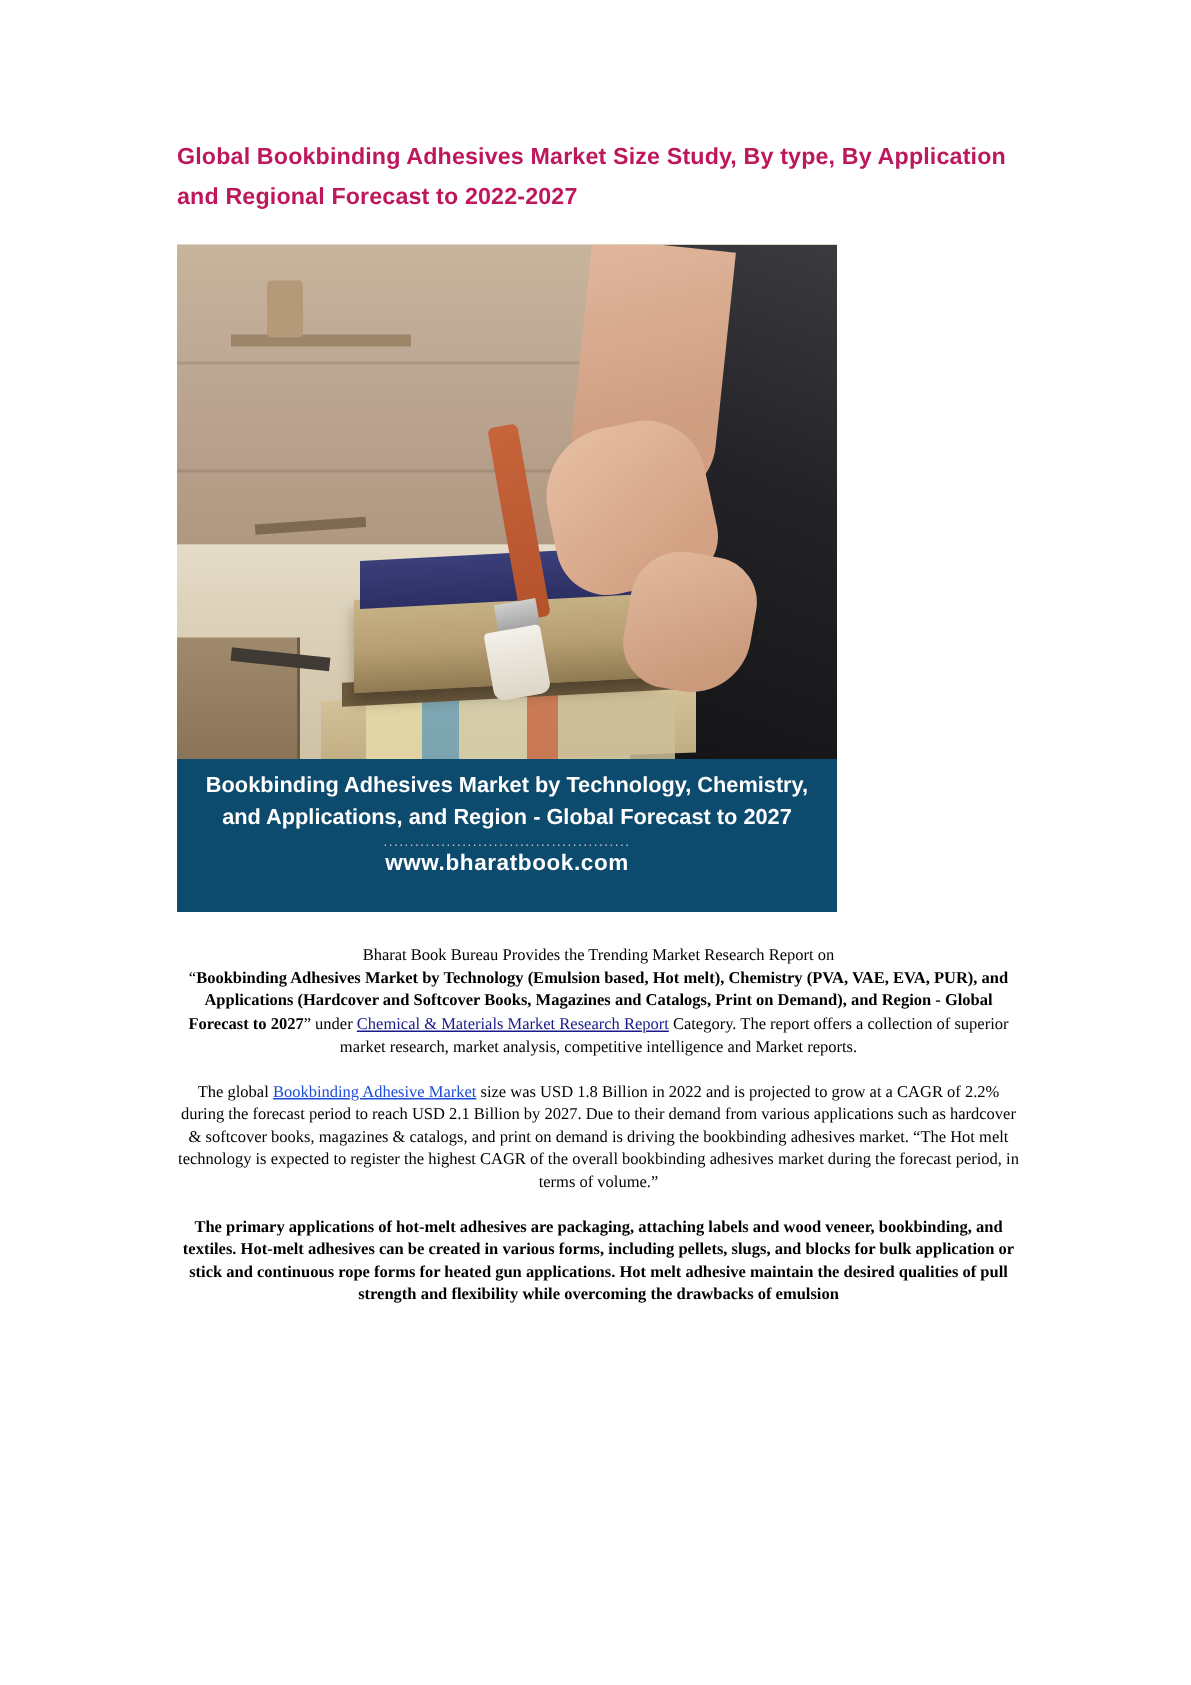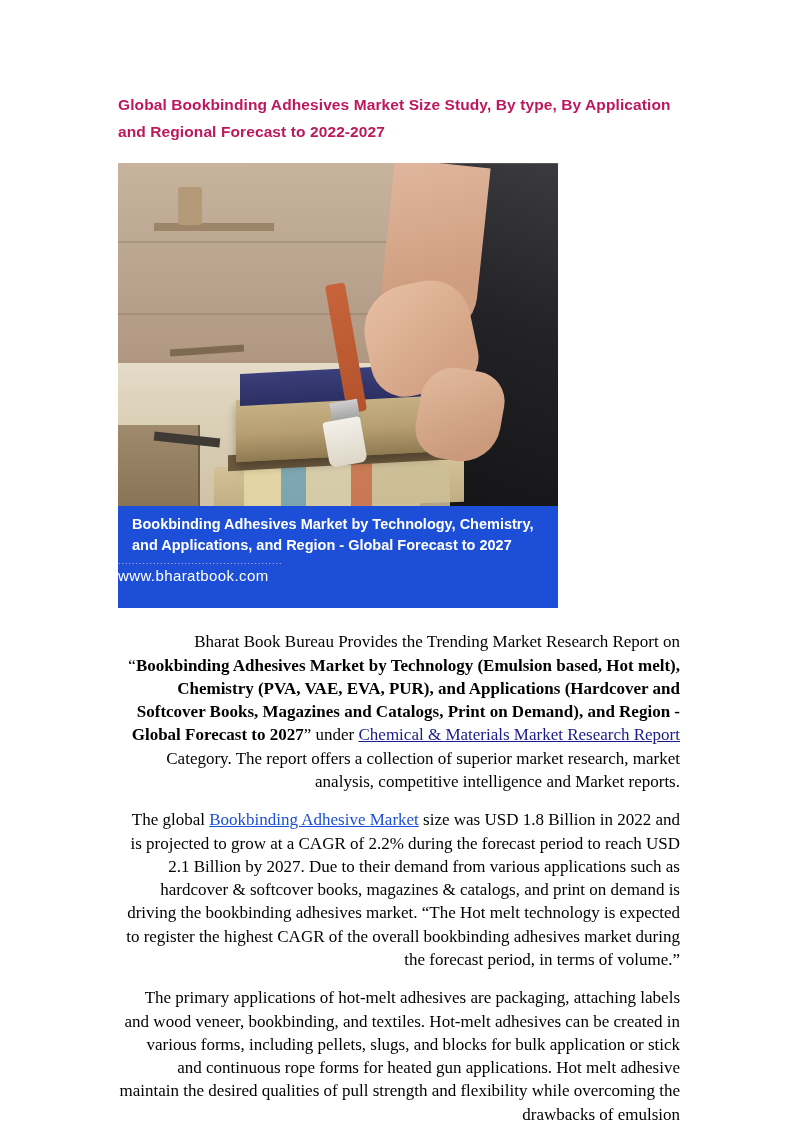--- a/index.html
+++ b/index.html
@@ -150,50 +150,51 @@
     position:absolute; left:126px; top:300px; width:206px; height:43px;
     background: linear-gradient(90deg,#e6d9a8 0%, #e6d9a8 18%, #6fa3b8 18%, #6fa3b8 30%, #d8cfae 30%, #d8cfae 52%, #c96f4a 52%, #c96f4a 62%, #cdbf98 62%, #cdbf98 100%);
     opacity:.85;
   }
   .caption {
     position: absolute;
     left: 0;
     top: 343px;
     width: 440px;
     height: 125px;
-    background: #1d4ed8;
+    background: #0c4a6e;
     color: #ffffff;
+    text-align: center;
     font-family: "Liberation Sans", sans-serif;
     box-sizing: border-box;
     padding-top: 8px;
   }
   .caption .line1 {
     font-size: 14.5px;
     font-weight: bold;
     line-height: 1.42;
     padding: 0 14px;
   }
   .caption .dots {
     font-size: 9px;
     letter-spacing: 1px;
     color: #d9c9bf;
     margin: 1px 0 1px 0;
   }
   .caption .line2 {
     font-size: 15px;
-    font-weight: normal;
+    font-weight: bold;
     letter-spacing: .4px;
   }
   p.body {
-    font-size: 17px;
+    font-size: 11px;
     line-height: 1.37;
     margin: 0 0 15px 0;
-    text-align: right;
-  }
-  p.body.tight { margin-bottom: 0; }
+    text-align: center;
+  }
+  p.body.tight { margin-bottom: 0; font-weight: bold; }
   .b { font-weight: bold; }
   .lnk {
     color: #1a1a8c;
     text-decoration: underline;
   }
   .lnk.dark { color: #1d4ed8; }
 </style>
 </head>
 <body>
 

